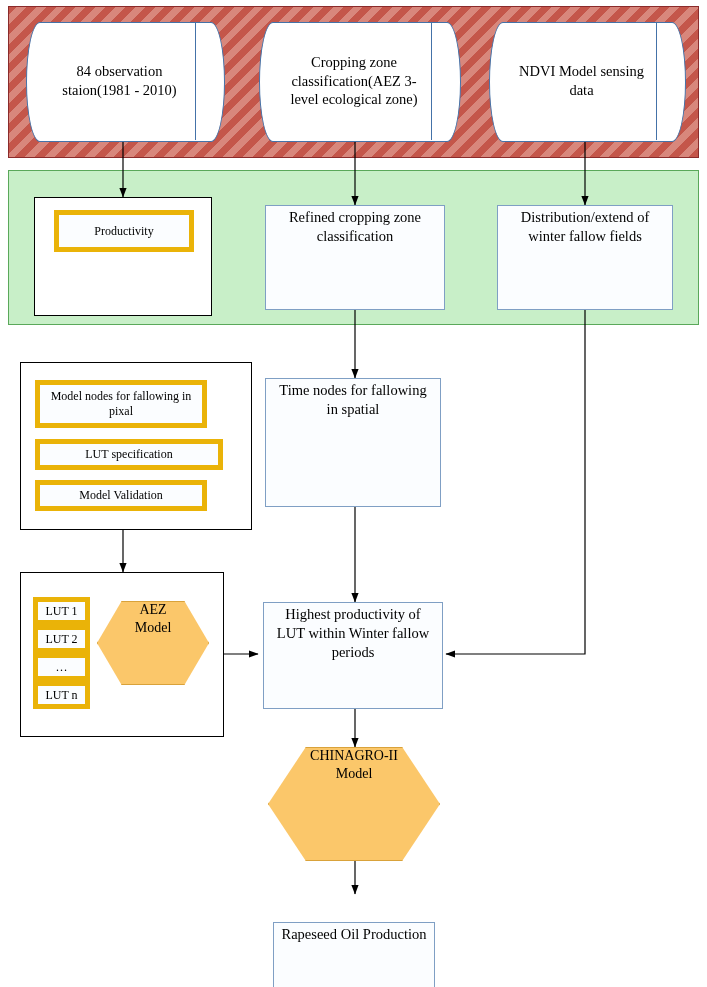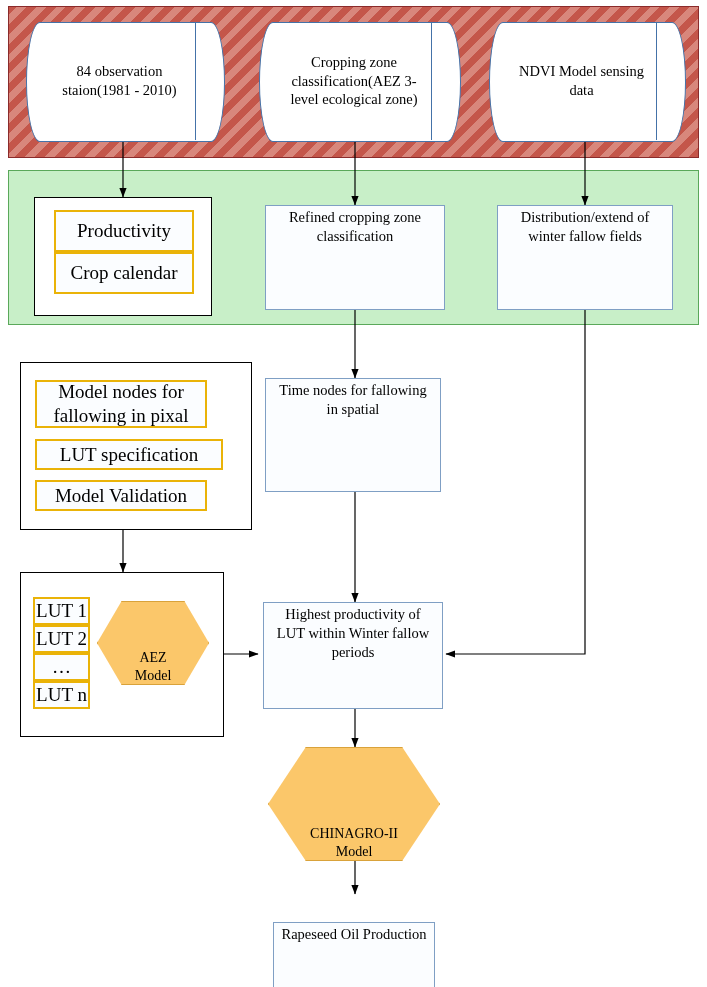--- a/index.html
+++ b/index.html
@@ -94,48 +94,48 @@
   }
   .group {
     position: absolute;
     box-sizing: border-box;
     border: 1px solid #000;
     background: #ffffff;
   }
   .subbox {
     position: absolute;
     box-sizing: border-box;
-    border: 2px solid #eab308;
+    border: 5px solid #eab308;
     background: #fbfdff;
     display: flex;
     align-items: center;
     justify-content: center;
     text-align: center;
-    font-size: 19px;
+    font-size: 12px;
     line-height: 1.25;
   }
   
   .hex {
     position: absolute;
     box-sizing: border-box;
   }
   .hex .shape {
     position: absolute;
     inset: 0;
     background: #fbc76a;
     border: 1px solid #d9a23a;
     clip-path: polygon(22% 0%, 78% 0%, 100% 50%, 78% 100%, 22% 100%, 0% 50%);
   }
   .hex .htxt {
     position: absolute;
     inset: 0;
     display: flex;
     flex-direction: column;
     align-items: center;
-    justify-content: flex-end;
+    justify-content: flex-start;
     text-align: center;
     font-size: 14px;
     line-height: 1.3;
   }
   
   svg#wires {
     position: absolute;
     left: 0;
     top: 0;
     width: 707px;
@@ -194,23 +194,20 @@
   <div class="cyl" style="left:489px; top:22px; width:195px; height:118px;">
     <div class="body"></div>
     <div class="capline"></div>
     <div class="txt">NDVI Model sensing data</div>
   </div>
 
   <div class="group" style="left:34px; top:197px; width:178px; height:119px;">
     <div class="subbox" style="left:19px; top:12px; width:140px; height:42px;">
       <span>Productivity</span>
     </div>
-    <div class="subbox" style="left:19px; top:54px; width:140px; height:42px;">
-      <span>Crop calendar</span>
-    </div>
   </div>
 
   <div class="box" style="left:265px; top:205px; width:180px; height:105px;">
     <span>Refined cropping zone classification</span>
   </div>
 
   <div class="box" style="left:497px; top:205px; width:176px; height:105px;">
     <span>Distribution/extend of winter fallow fields</span>
   </div>
 
@@ -219,21 +216,21 @@
       <span>Model nodes for fallowing in pixal</span>
     </div>
     <div class="subbox" style="left:14px; top:76px; width:188px; height:31px;">
       <span>LUT specification</span>
     </div>
     <div class="subbox" style="left:14px; top:117px; width:172px; height:31px;">
       <span>Model Validation</span>
     </div>
   </div>
 
-  <div class="box" style="left:265px; top:378px; width:176px; height:114px;">
+  <div class="box" style="left:265px; top:378px; width:176px; height:129px;">
     <span>Time nodes for fallowing in spatial</span>
   </div>
 
   <div class="group" style="left:20px; top:572px; width:204px; height:165px;">
     <div class="subbox" style="left:12px; top:24px; width:57px; height:28px;">
       <span>LUT 1</span>
     </div>
     <div class="subbox" style="left:12px; top:52px; width:57px; height:28px;">
       <span>LUT 2</span>
     </div>

